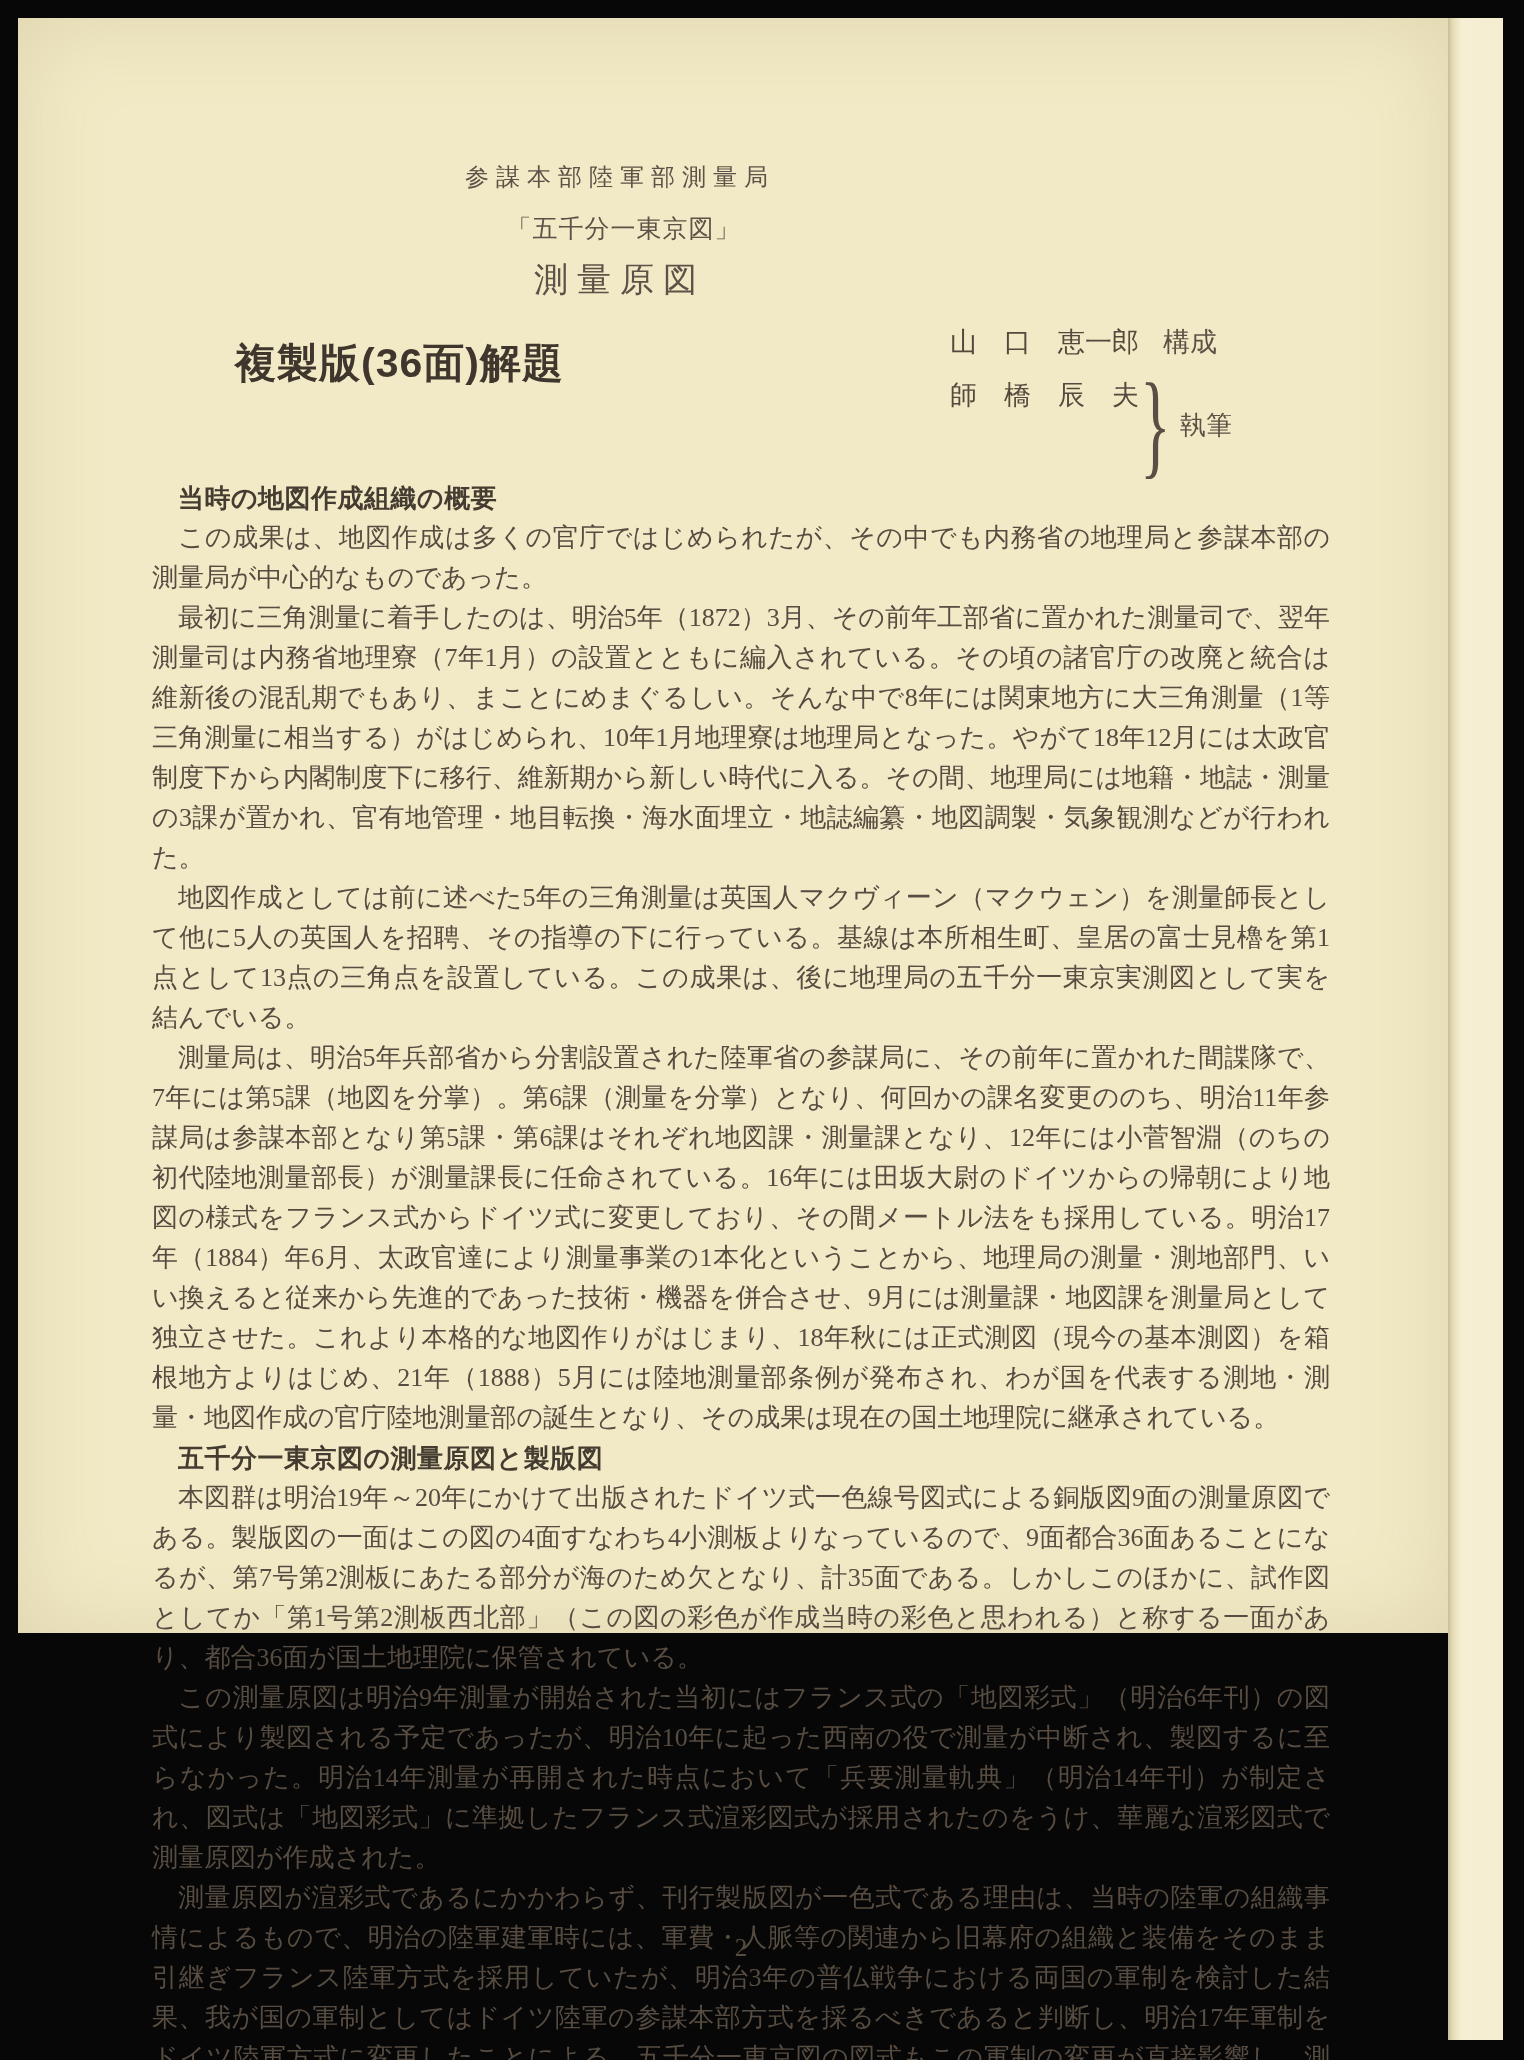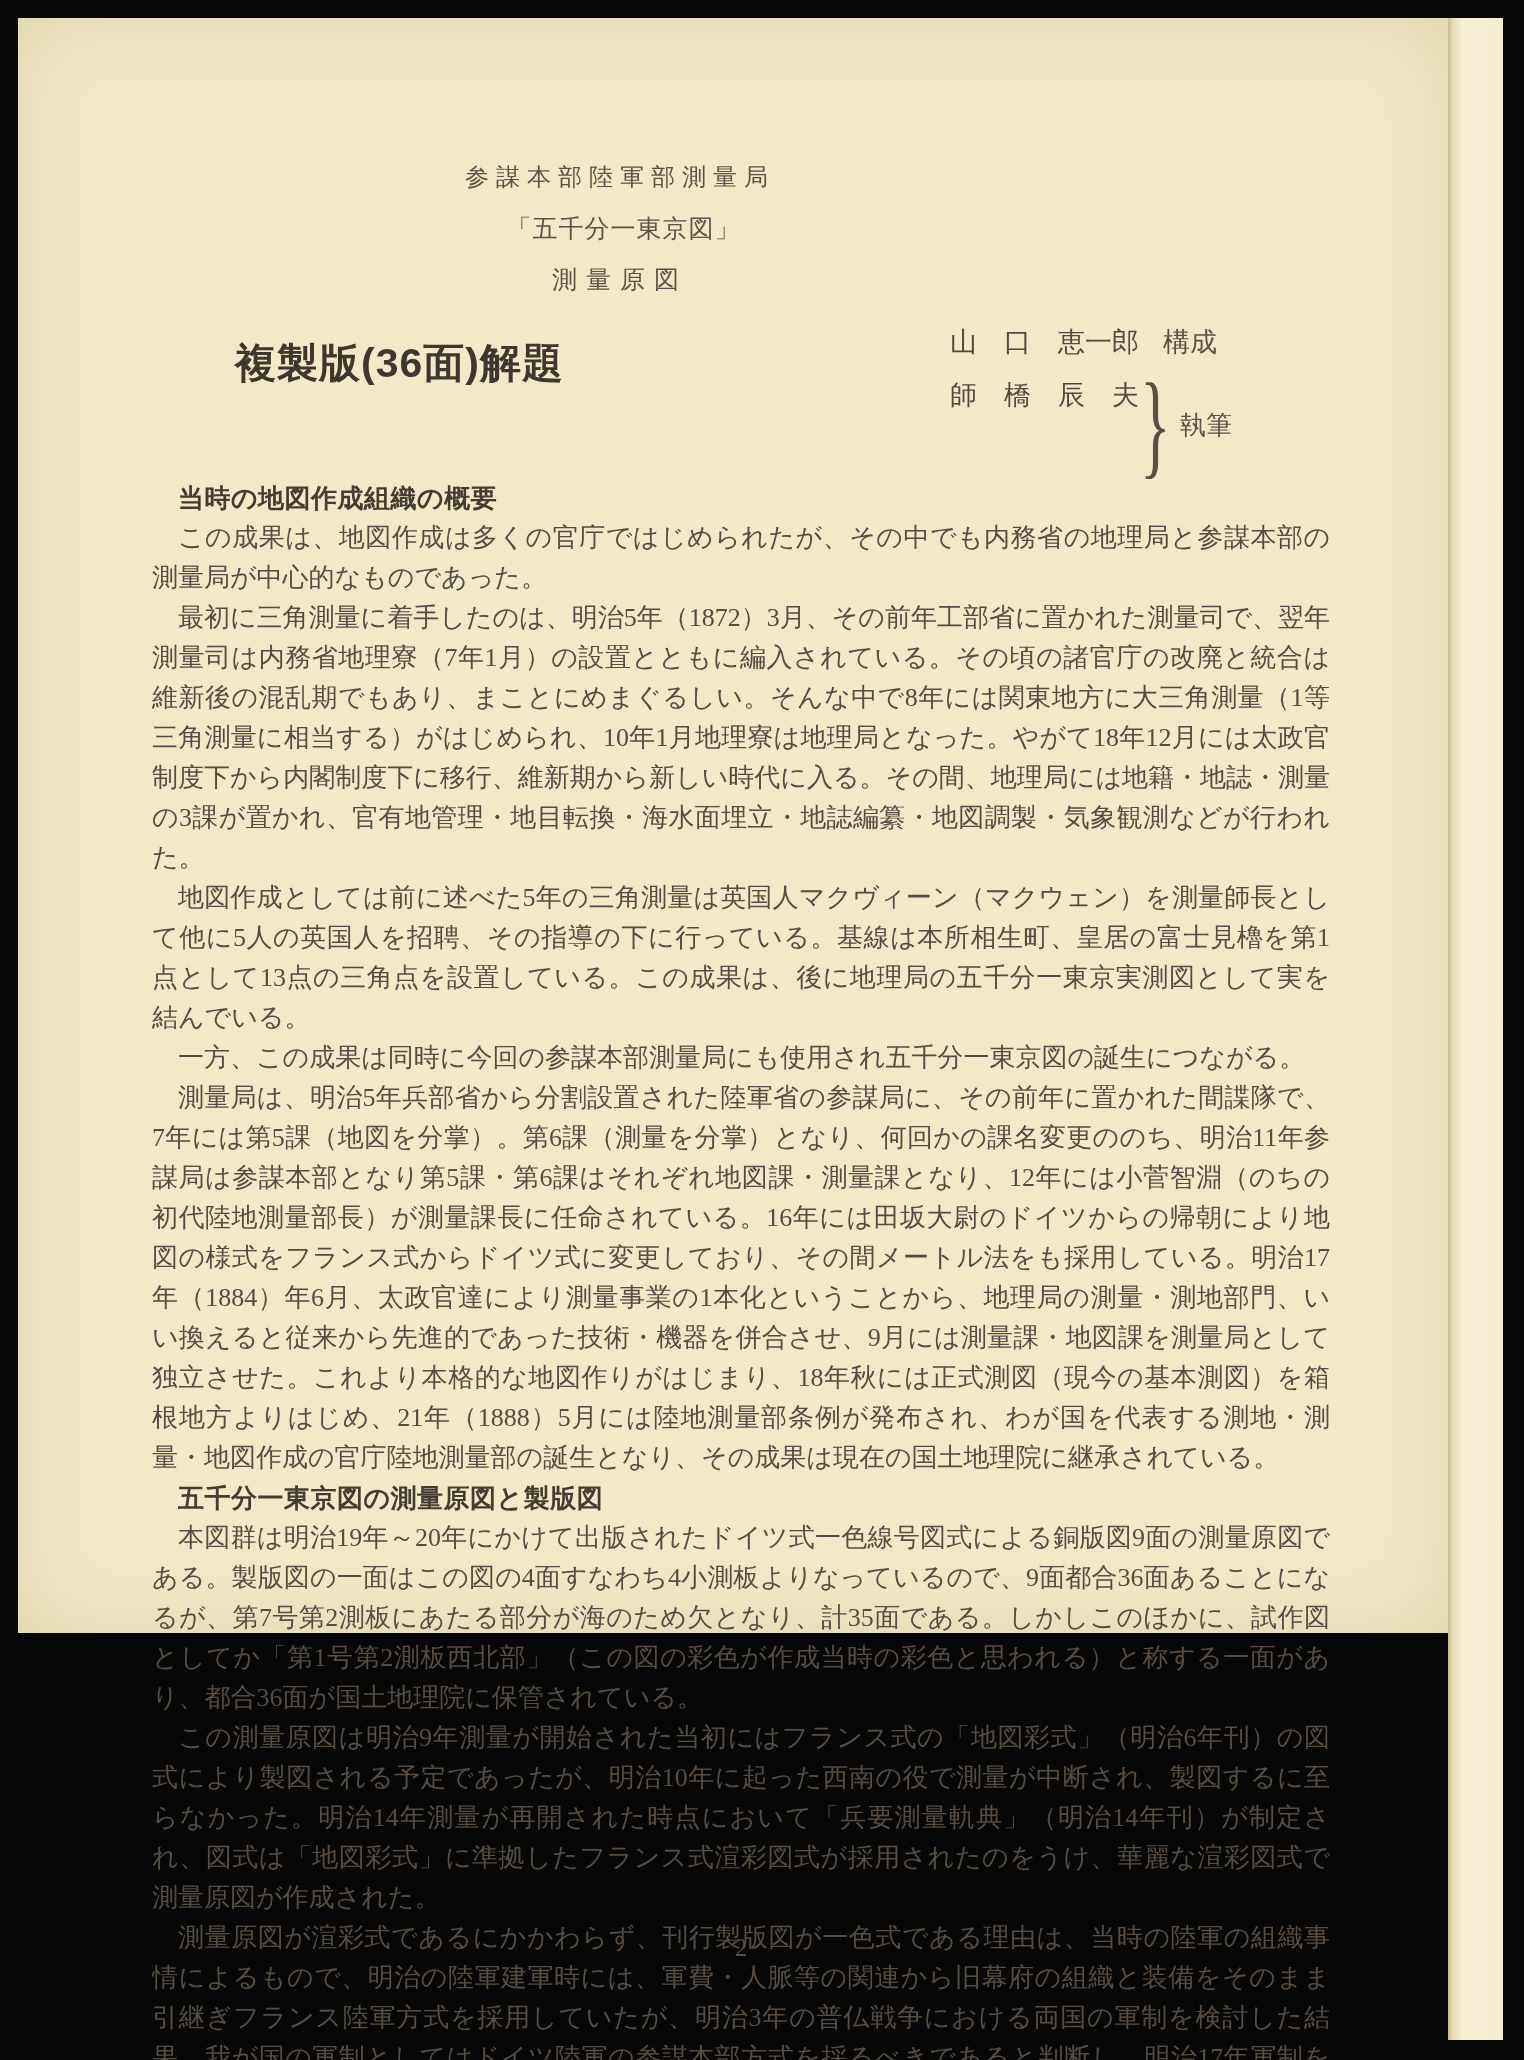--- a/index.html
+++ b/index.html
@@ -38,21 +38,21 @@
     position: absolute;
     left: 0;
     top: 134px;
     width: 1204px;
     text-align: center;
     color: #5d5247;
   }
   .title-line { line-height: 51px; white-space: nowrap; }
   .t1 { font-size: 24px; letter-spacing: 7px; }
   .t2 { font-size: 25px; letter-spacing: 1px; padding-left: 7px; }
-  .t3 { font-size: 25px; letter-spacing: 9px; }
+  .t3 { font-size: 34px; letter-spacing: 9px; }
   .edition {
     position: absolute;
     left: 217px;
     top: 318px;
     margin: 0;
     font-family: "Liberation Sans", sans-serif;
     font-weight: bold;
     font-size: 41px;
     letter-spacing: 1px;
     color: #3f372d;
@@ -147,21 +147,20 @@
       </div>
       <span class="brace">}</span>
       <span class="brace-role">執筆</span>
     </div>
 
     <div class="body-text">
       <h2>当時の地図作成組織の概要</h2>
       <p>この成果は、地図作成は多くの官庁ではじめられたが、その中でも内務省の地理局と参謀本部の測量局が中心的なものであった。</p>
       <p>最初に三角測量に着手したのは、明治5年（1872）3月、その前年工部省に置かれた測量司で、翌年測量司は内務省地理寮（7年1月）の設置とともに編入されている。その頃の諸官庁の改廃と統合は維新後の混乱期でもあり、まことにめまぐるしい。そんな中で8年には関東地方に大三角測量（1等三角測量に相当する）がはじめられ、10年1月地理寮は地理局となった。やがて18年12月には太政官制度下から内閣制度下に移行、維新期から新しい時代に入る。その間、地理局には地籍・地誌・測量の3課が置かれ、官有地管理・地目転換・海水面埋立・地誌編纂・地図調製・気象観測などが行われた。</p>
       <p>地図作成としては前に述べた5年の三角測量は英国人マクヴィーン（マクウェン）を測量師長として他に5人の英国人を招聘、その指導の下に行っている。基線は本所相生町、皇居の富士見櫓を第1点として13点の三角点を設置している。この成果は、後に地理局の五千分一東京実測図として実を結んでいる。</p>
-      <p>一方、この成果は同時に今回の参謀本部測量局にも使用され五千分一東京図の誕生につながる。</p>
       <p>測量局は、明治5年兵部省から分割設置された陸軍省の参謀局に、その前年に置かれた間諜隊で、7年には第5課（地図を分掌）。第6課（測量を分掌）となり、何回かの課名変更ののち、明治11年参謀局は参謀本部となり第5課・第6課はそれぞれ地図課・測量課となり、12年には小菅智淵（のちの初代陸地測量部長）が測量課長に任命されている。16年には田坂大尉のドイツからの帰朝により地図の様式をフランス式からドイツ式に変更しており、その間メートル法をも採用している。明治17年（1884）年6月、太政官達により測量事業の1本化ということから、地理局の測量・測地部門、いい換えると従来から先進的であった技術・機器を併合させ、9月には測量課・地図課を測量局として独立させた。これより本格的な地図作りがはじまり、18年秋には正式測図（現今の基本測図）を箱根地方よりはじめ、21年（1888）5月には陸地測量部条例が発布され、わが国を代表する測地・測量・地図作成の官庁陸地測量部の誕生となり、その成果は現在の国土地理院に継承されている。</p>
       <h2>五千分一東京図の測量原図と製版図</h2>
       <p>本図群は明治19年～20年にかけて出版されたドイツ式一色線号図式による銅版図9面の測量原図である。製版図の一面はこの図の4面すなわち4小測板よりなっているので、9面都合36面あることになるが、第7号第2測板にあたる部分が海のため欠となり、計35面である。しかしこのほかに、試作図としてか「第1号第2測板西北部」（この図の彩色が作成当時の彩色と思われる）と称する一面があり、都合36面が国土地理院に保管されている。</p>
       <p>この測量原図は明治9年測量が開始された当初にはフランス式の「地図彩式」（明治6年刊）の図式により製図される予定であったが、明治10年に起った西南の役で測量が中断され、製図するに至らなかった。明治14年測量が再開された時点において「兵要測量軌典」（明治14年刊）が制定され、図式は「地図彩式」に準拠したフランス式渲彩図式が採用されたのをうけ、華麗な渲彩図式で測量原図が作成された。</p>
       <p>測量原図が渲彩式であるにかかわらず、刊行製版図が一色式である理由は、当時の陸軍の組織事情によるもので、明治の陸軍建軍時には、軍費・人脈等の関連から旧幕府の組織と装備をそのまま引継ぎフランス陸軍方式を採用していたが、明治3年の普仏戦争における両国の軍制を検討した結果、我が国の軍制としてはドイツ陸軍の参謀本部方式を採るべきであると判断し、明治17年軍制をドイツ陸軍方式に変更したことによる。五千分一東京図の図式もこの軍制の変更が直接影響し、測量原図はフランス図式によって作成されたが、製版図においてはド</p>
     </div>
 
     <div class="page-number">2</div>
   </div>
 

